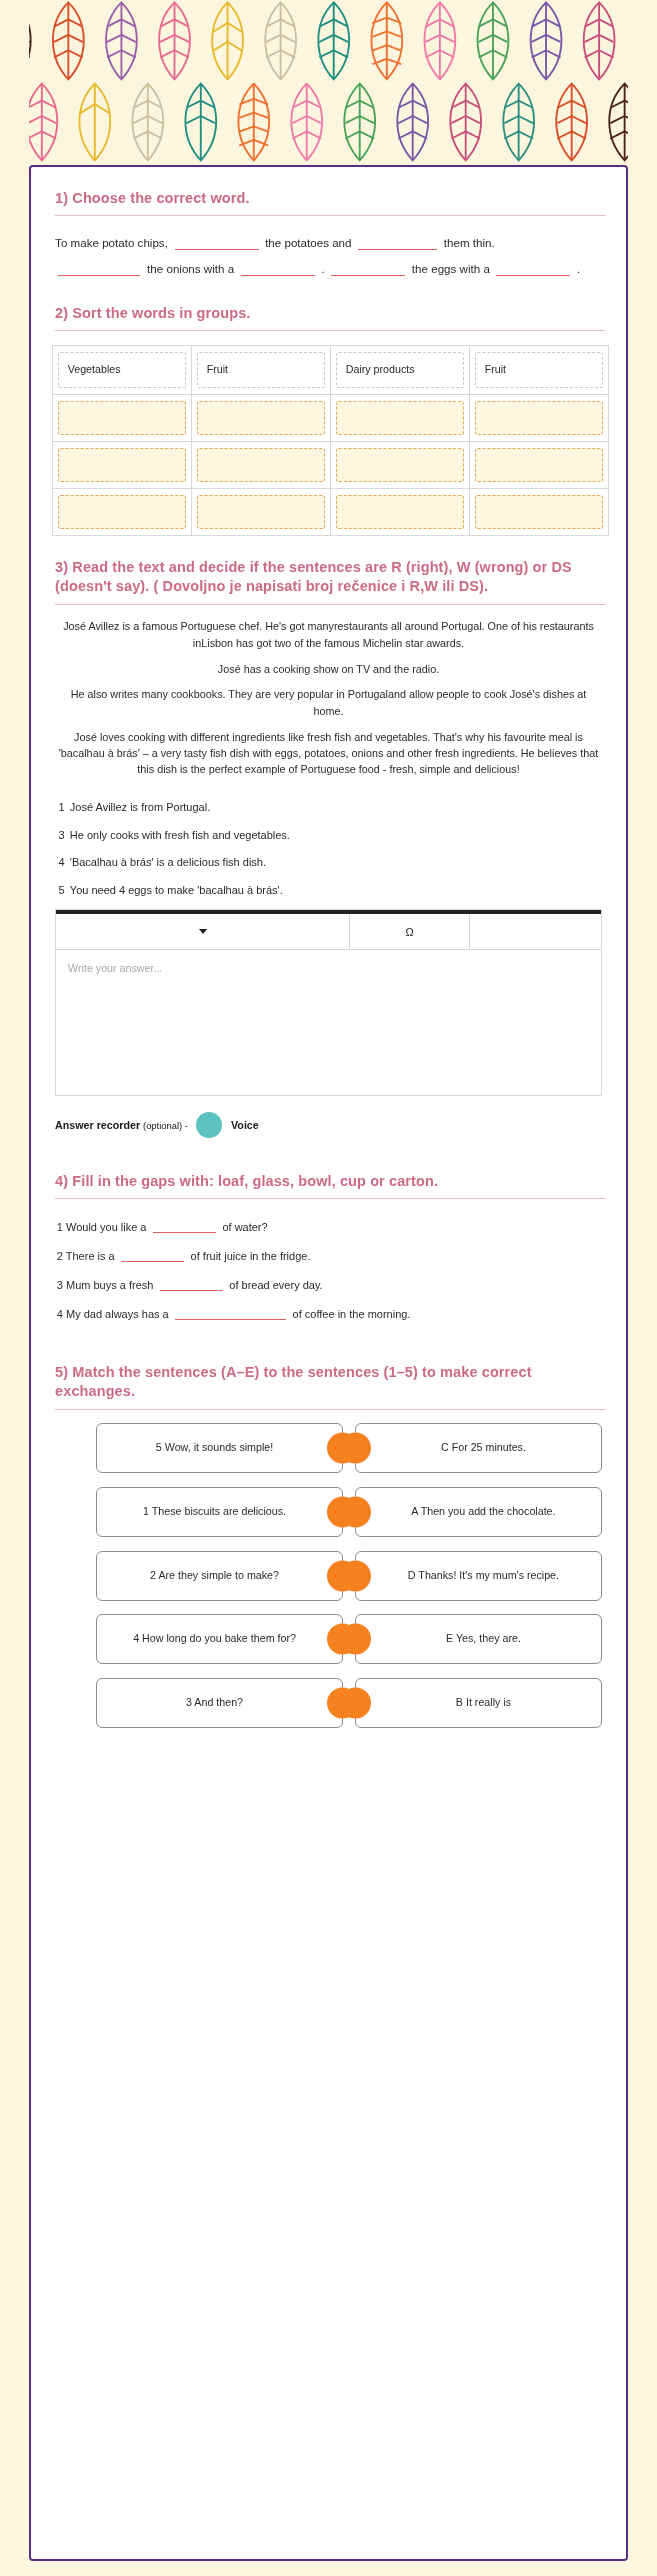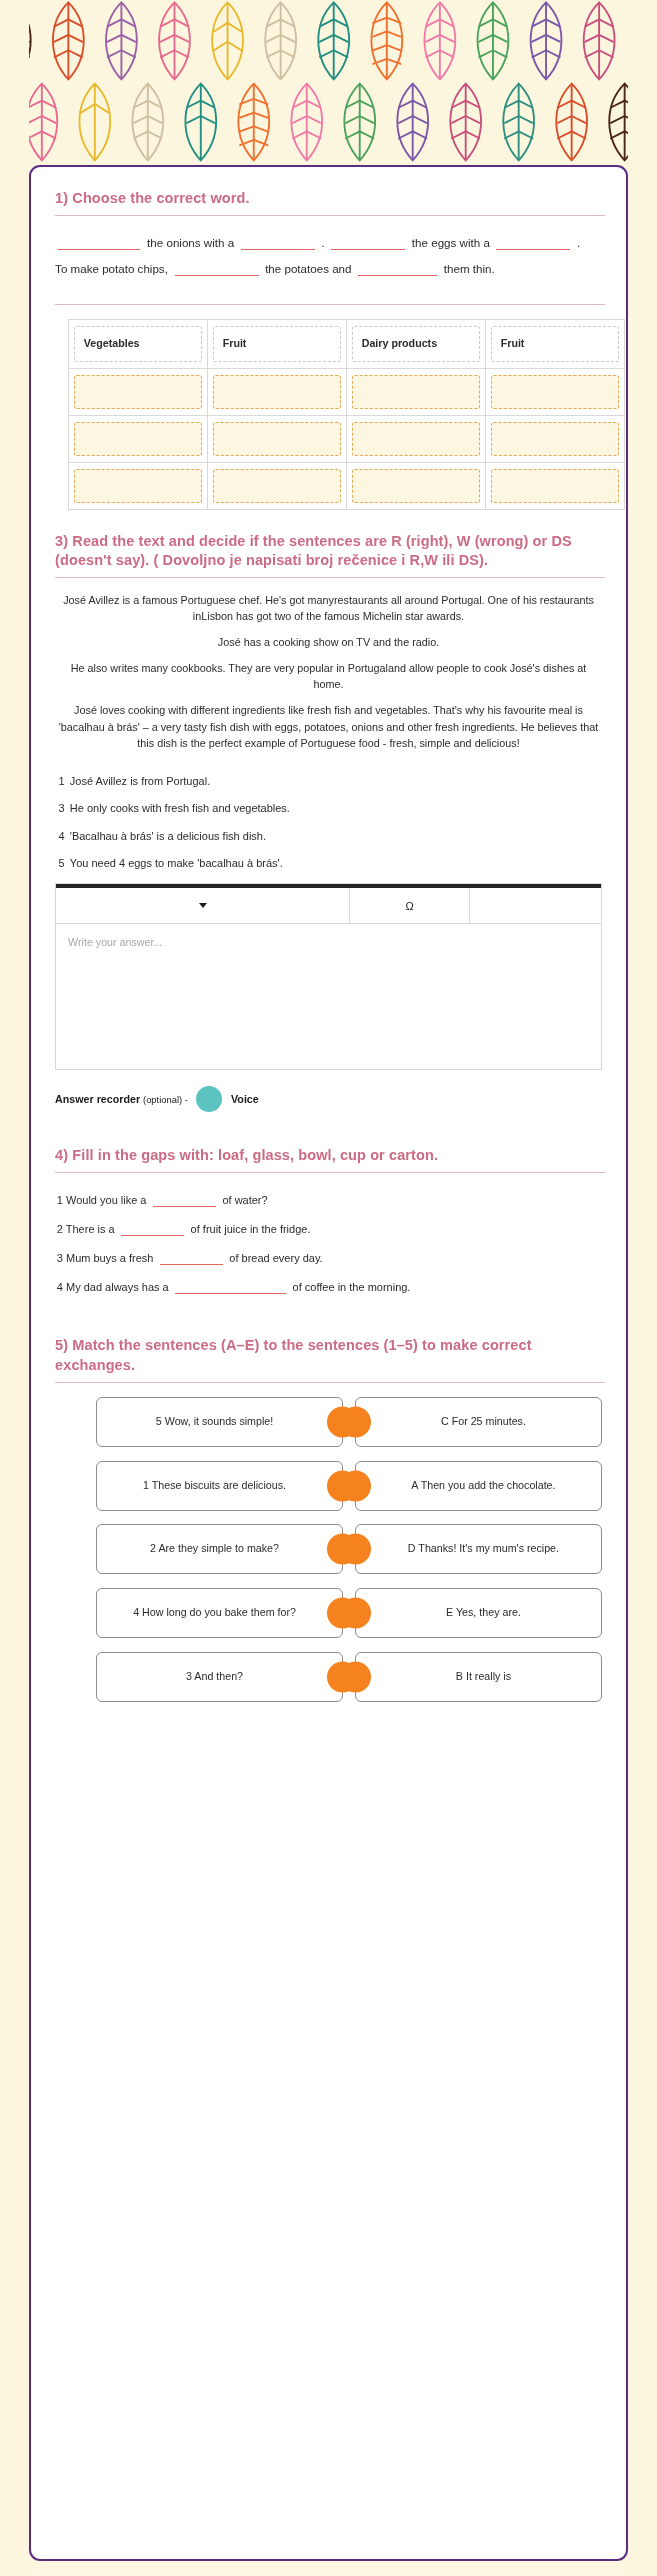--- a/index.html
+++ b/index.html
@@ -24,21 +24,21 @@
   }
   .side-strip.left{ left:0; }
   .side-strip.right{ right:0; }
 
   
   .sheet{
     position:absolute; left:29px; top:165px;
     width:599px; height:2396px;
     background:#ffffff;
     border:2.6px solid #5b2d82;
-    border-radius:11px;
+    border-radius:4px;
     padding:0 19px;
   }
 
   .ex{ padding-top:22px; }
   .ex-title{
     color:#cc6b84;
     font-size:14.5px;
     font-weight:600;
     line-height:1.35;
     letter-spacing:0.1px;
@@ -59,21 +59,21 @@
     margin:0 3.4px;
   }
   .b-a{ width:82px; }
   .b-b{ width:74px; }
   .b-c{ width:74px; }
   .b-d{ width:74px; }
   .b-e{ width:84px; }
   .b-f{ width:79px; }
 
   
-  .sorttable{ width:100%; border-collapse:collapse; margin-left:18px;font-weight:bold; }
+  .sorttable{ width:100%; border-collapse:collapse; margin-left:2px; }
   .sorttable td{
     border:0.9px solid #d9d9d9;
     width:25%;
     padding:6px 5.1px;
     height:48px;
     vertical-align:middle;
   }
   .hdr-cell{
     border:1.3px dashed #c9c9c9;
     border-radius:2.6px;
@@ -328,41 +328,42 @@
 <div class="side-strip left"></div>
 <div class="side-strip right"></div>
 
 <div class="sheet">
 
   <section class="ex">
     <h2 class="ex-title">1) Choose the correct word.</h2>
     <div class="rule"></div>
 
     <div class="q-line">
+      <span>To make potato chips,</span>
+      <span class="blank b-e"></span>
+      <span>the potatoes and</span>
+      <span class="blank b-f"></span>
+      <span>them</span>
+      <span>thin.</span>
+    </div>
+
+    <div class="q-line">
       <span class="blank b-a"></span>
       <span>the onions with a</span>
       <span class="blank b-b"></span>
       <span>.</span>
       <span class="blank b-c"></span>
       <span>the eggs with a</span>
       <span class="blank b-d"></span>
       <span>.</span>
     </div>
-
-    <div class="q-line">
-      <span>To make potato chips,</span>
-      <span class="blank b-e"></span>
-      <span>the potatoes and</span>
-      <span class="blank b-f"></span>
-      <span>them</span>
-      <span>thin.</span>
-    </div>
   </section>
 
   <section class="ex">
+    <h2 class="ex-title">2) Sort the words in groups.</h2>
     <div class="rule"></div>
 
     <table class="sorttable">
       <tbody>
           <tr>
         <td>
               <div class="hdr-cell">Vegetables</div>
             </td>
         <td>
               <div class="hdr-cell">Fruit</div>

